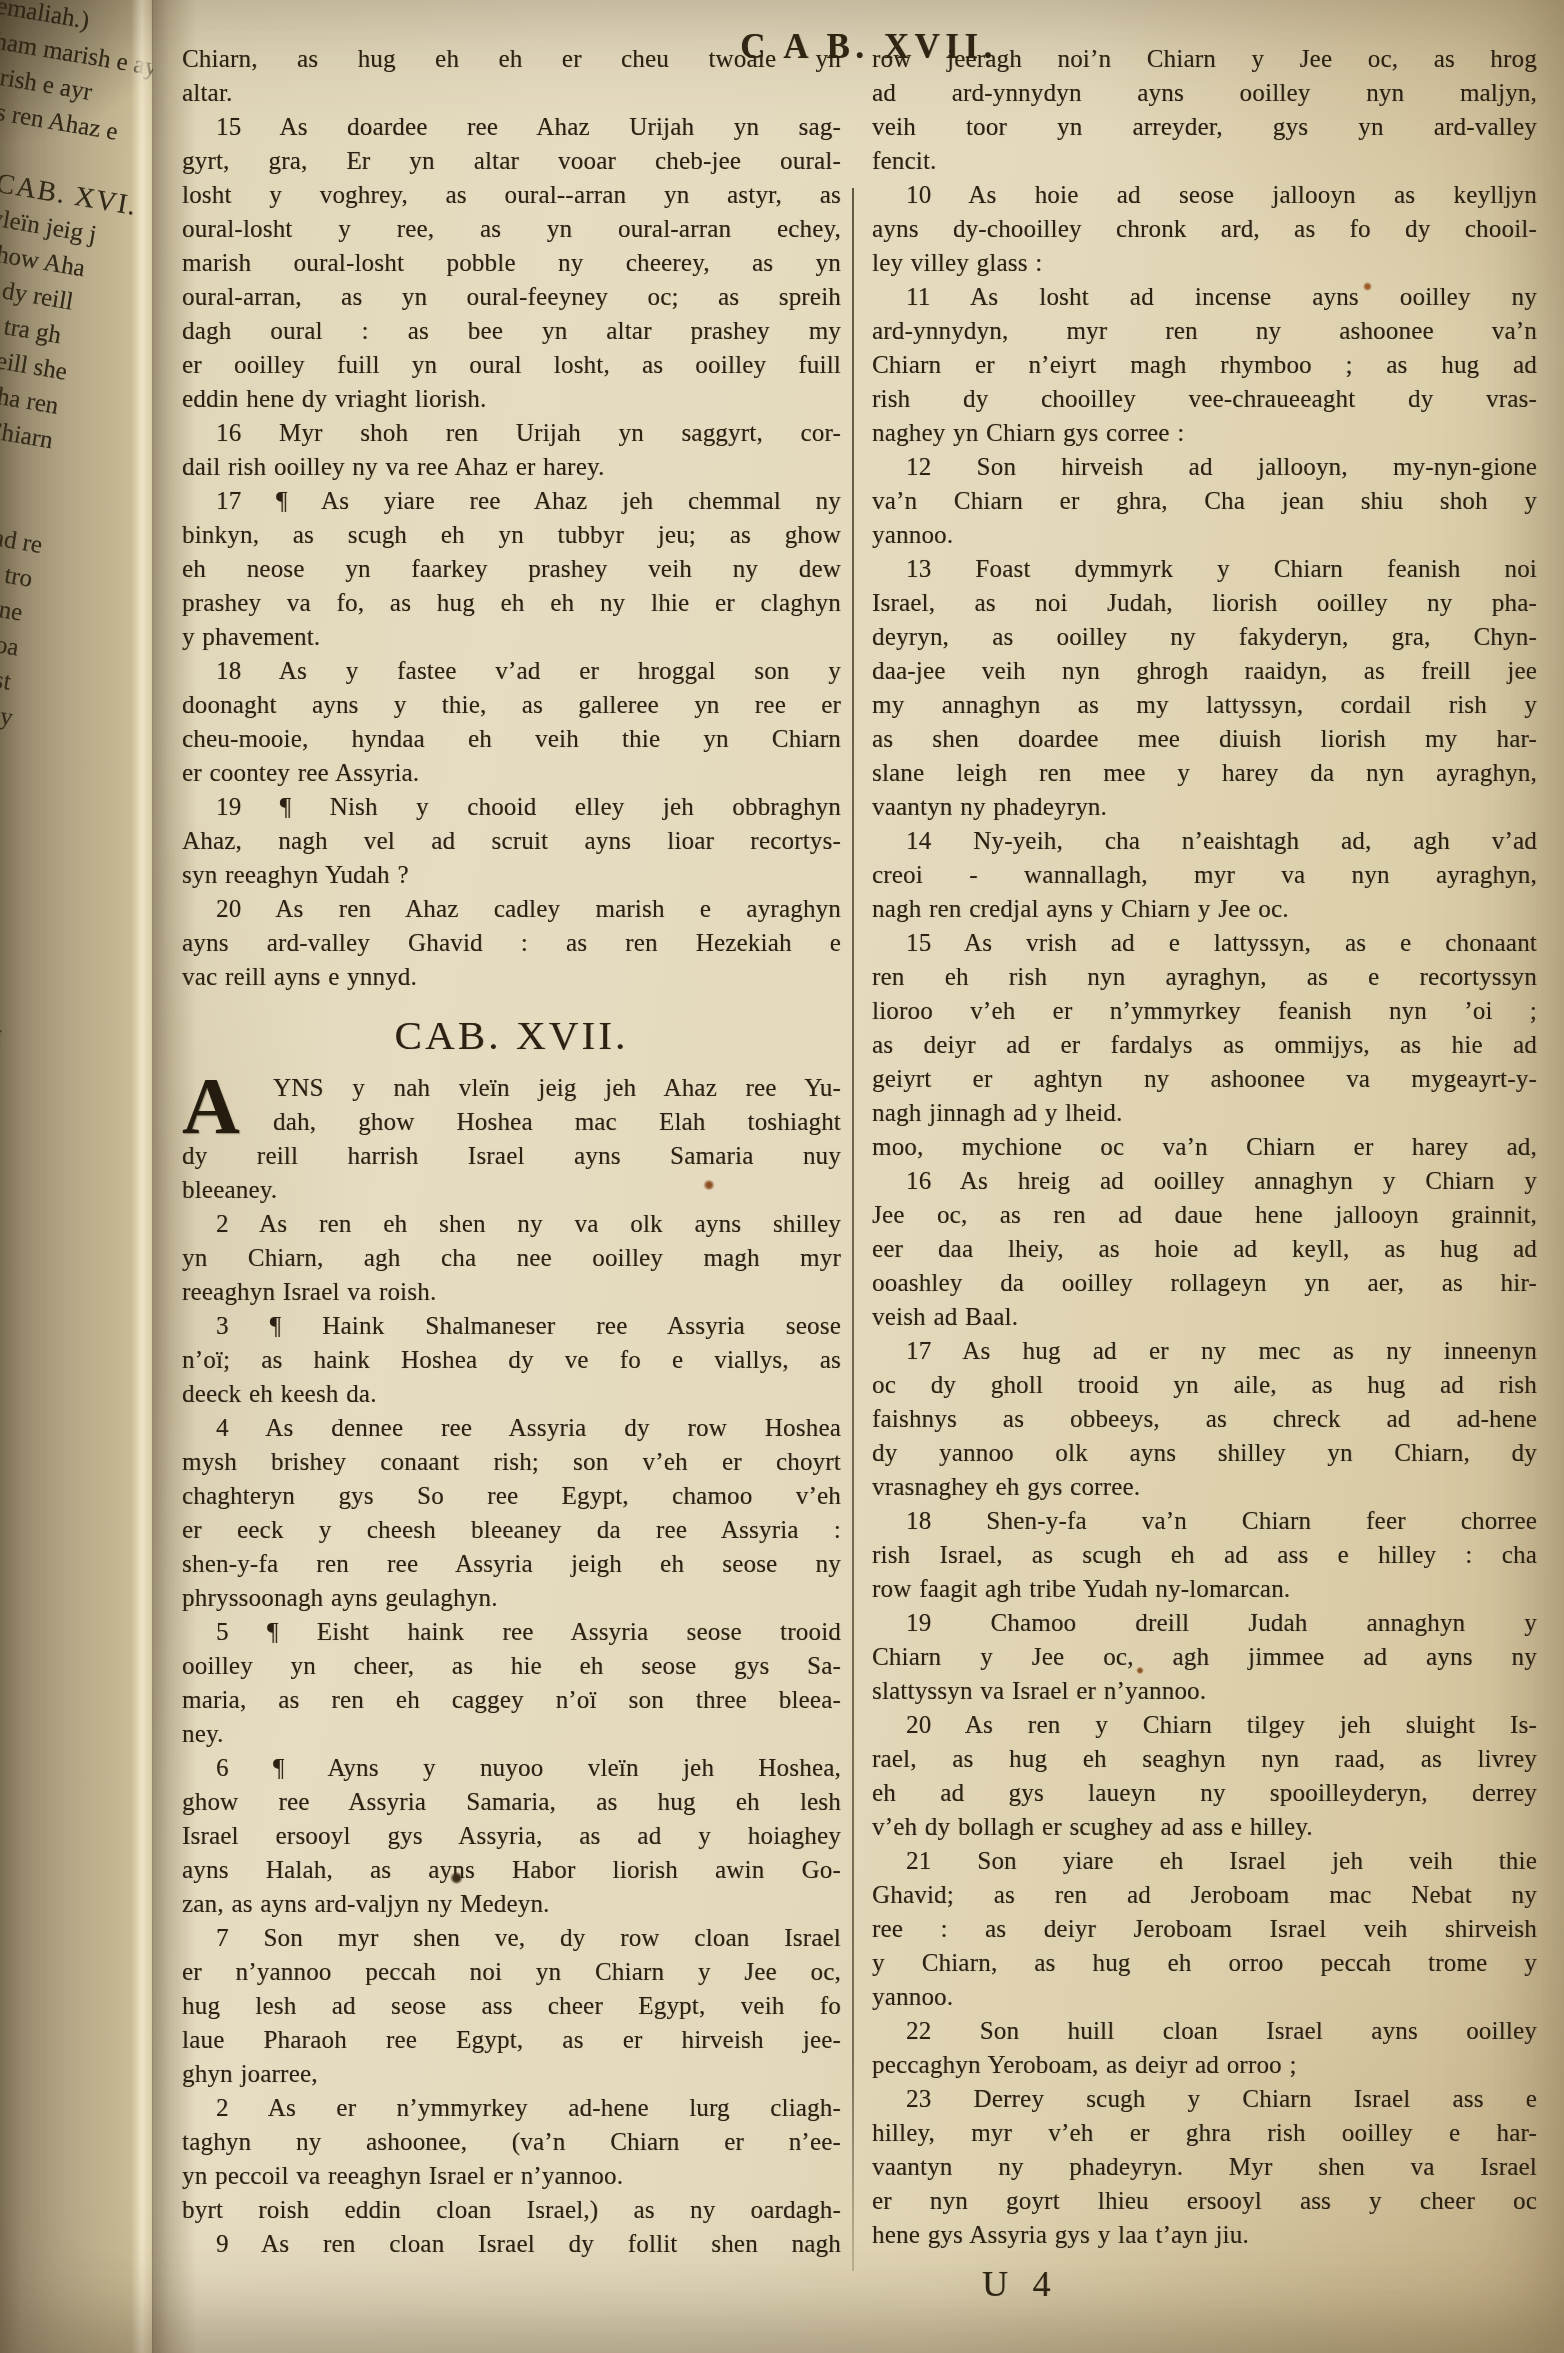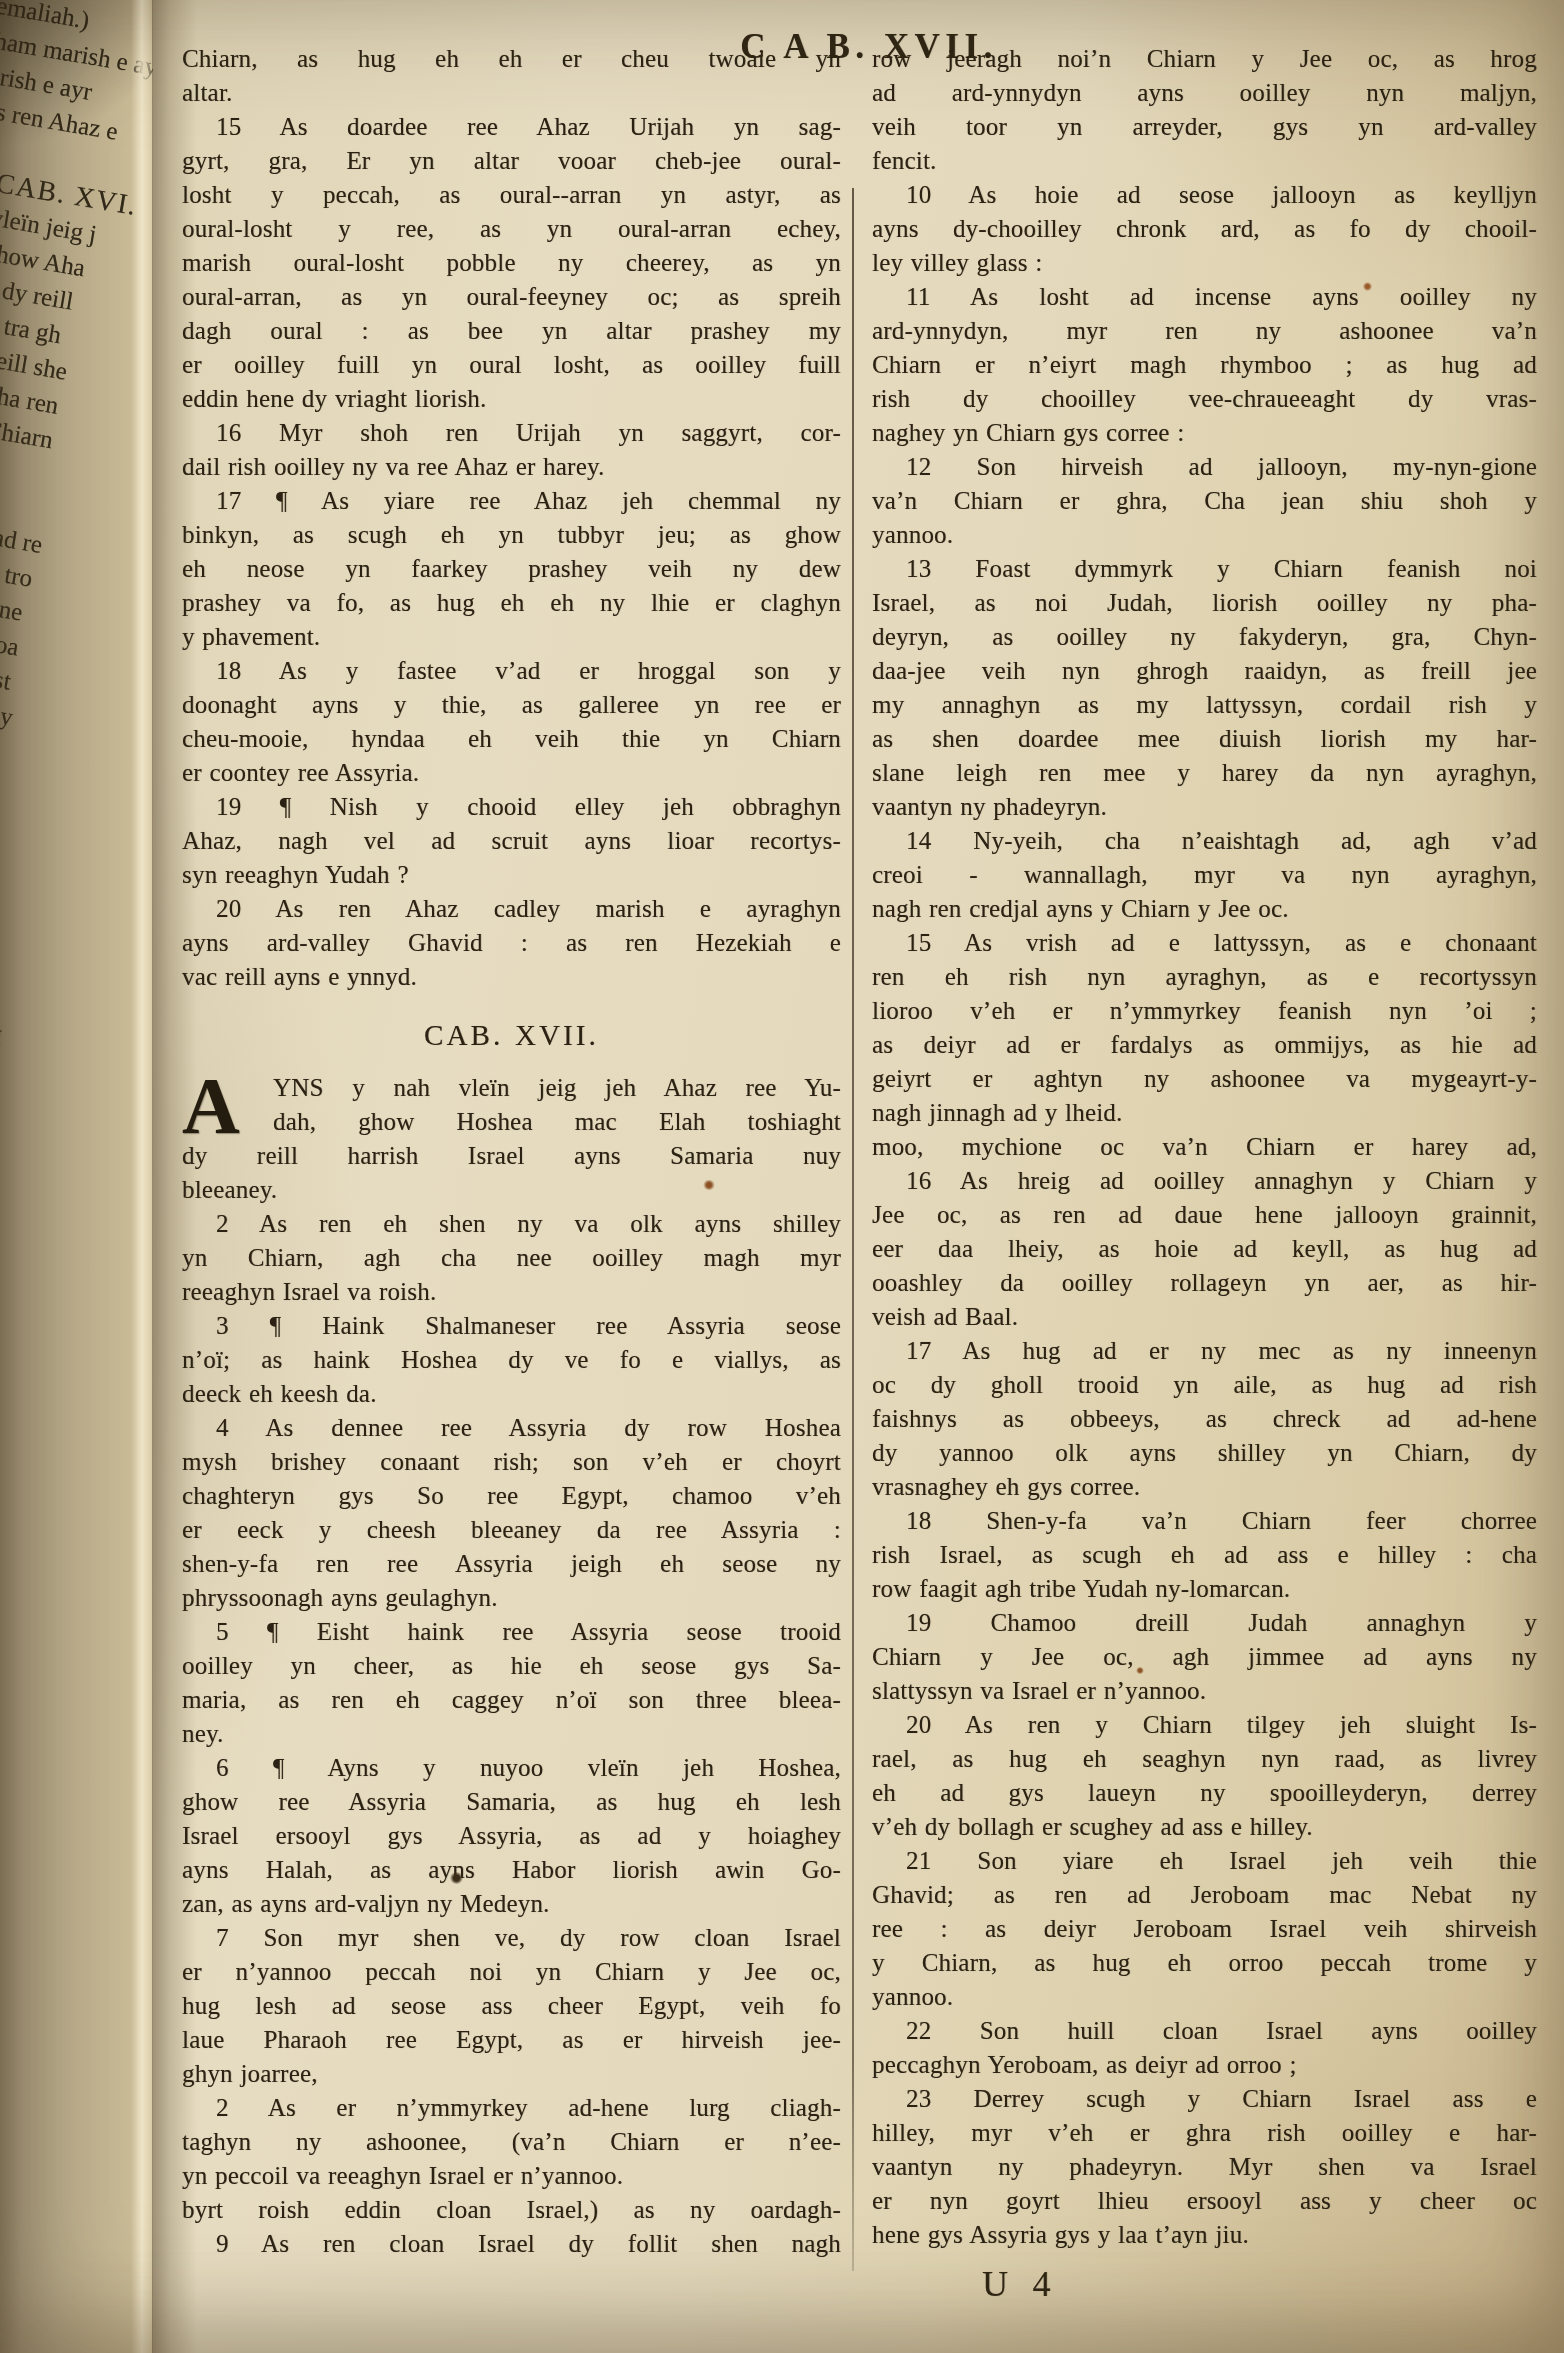--- a/index.html
+++ b/index.html
@@ -45,21 +45,21 @@
   
   .col{position:absolute;top:42px;font-size:25px;line-height:34px;
     text-shadow:0.4px 0.4px 0.7px rgba(43,34,19,.38);word-spacing:1.2px;letter-spacing:0.2px;}
   #col-left{left:182px;width:659px;}
   #col-right{left:872px;width:665px;}
   .line{height:34px;text-align:justify;text-align-last:justify;white-space:nowrap;position:relative;}
   .line.end{text-align-last:left;white-space:normal;}
   .line.ind{padding-left:34px;}
   .line.cap{padding-left:91px;}
   .chapter-heading{height:77px;text-align:right;text-align-last:center;
-    font-size:29px;letter-spacing:3.1px;padding-top:23.5px;box-sizing:border-box;}
+    font-size:41px;letter-spacing:3.1px;padding-top:23.5px;box-sizing:border-box;}
   .dropcap{position:absolute;left:0;top:1.6px;font-size:80px;line-height:66px;
     font-weight:bold;color:#241d0f;text-shadow:0.8px 0.8px 1.2px rgba(40,30,15,.4);}
   #divider{position:absolute;left:852px;top:188px;width:2.3px;height:2083px;
     background:linear-gradient(180deg, rgba(56,45,28,.75), rgba(56,45,28,.62) 90%, rgba(56,45,28,.2));}
   #signature{position:absolute;left:982px;top:2263px;font-size:36px;letter-spacing:7.8px;
     color:#2e2514;text-shadow:0.4px 0.4px 0.8px rgba(46,37,20,.4);}
   
   .stain{position:absolute;border-radius:50%;}
   #stain-1{left:703px;top:1180px;width:11.7px;height:10.2px;background:radial-gradient(circle,#8a4f22 0 30%,rgba(138,79,34,0) 75%);}
   #stain-2{left:450px;top:1872px;width:13.3px;height:11.7px;background:radial-gradient(circle,#3a2c17 0 35%,rgba(58,44,23,0) 75%);}
@@ -148,21 +148,21 @@
 
   <div id="running-head">C A B. XVII.</div>
 
   <div id="divider"></div>
 
   <div id="col-left" class="col">
       <div class="line">Chiarn, as hug eh eh er cheu twoaie yn</div>
       <div class="line end">altar.</div>
       <div class="line ind">15 As doardee ree Ahaz Urijah yn sag-</div>
       <div class="line">gyrt, gra, Er yn altar vooar cheb-jee oural-</div>
-      <div class="line">losht y peccah, as oural--arran yn astyr, as</div>
+      <div class="line">losht y voghrey, as oural--arran yn astyr, as</div>
       <div class="line">oural-losht y ree, as yn oural-arran echey,</div>
       <div class="line">marish oural-losht pobble ny cheerey, as yn</div>
       <div class="line">oural-arran, as yn oural-feeyney oc; as spreih</div>
       <div class="line">dagh oural : as bee yn altar prashey my</div>
       <div class="line">er ooilley fuill yn oural losht, as ooilley fuill</div>
       <div class="line end">eddin hene dy vriaght liorish.</div>
       <div class="line ind">16 Myr shoh ren Urijah yn saggyrt, cor-</div>
       <div class="line end">dail rish ooilley ny va ree Ahaz er harey.</div>
       <div class="line ind">17 ¶ As yiare ree Ahaz jeh chemmal ny</div>
       <div class="line">binkyn, as scugh eh yn tubbyr jeu; as ghow</div>

